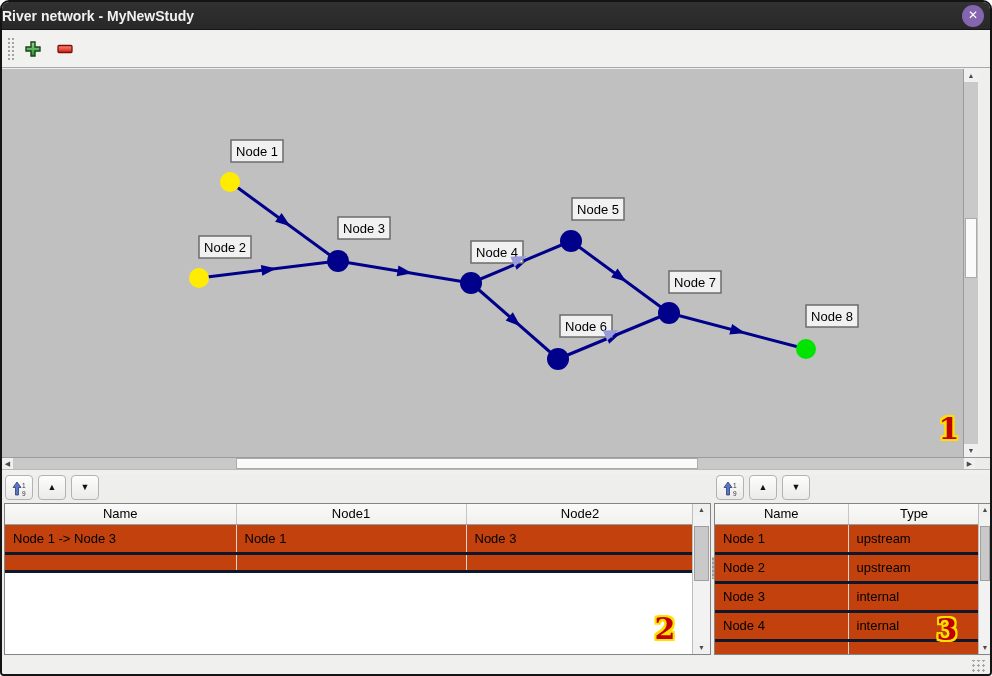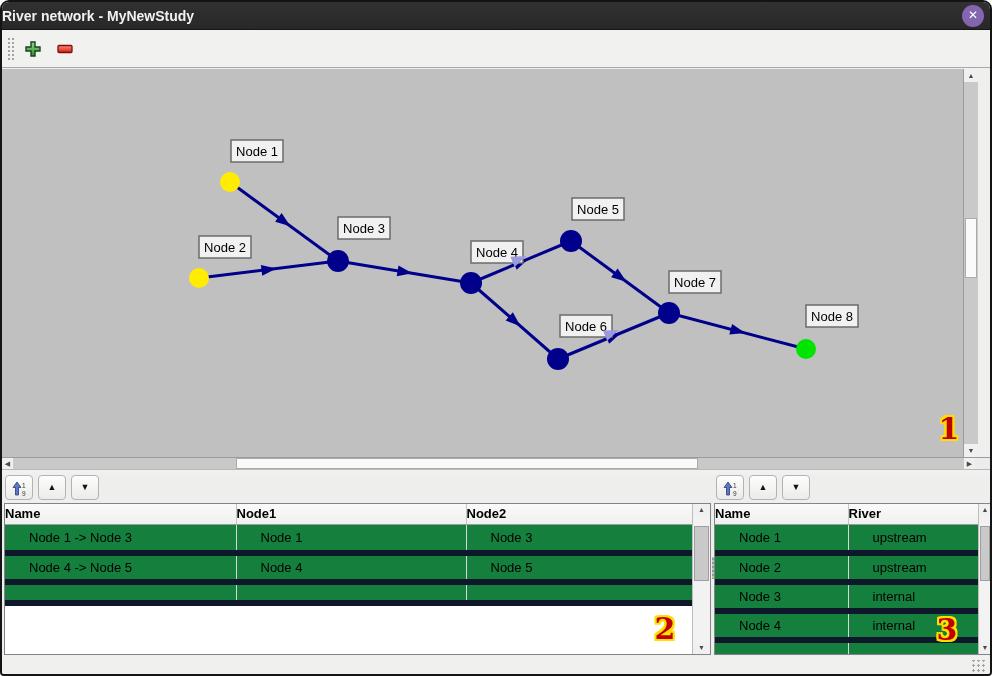--- a/index.html
+++ b/index.html
@@ -42,22 +42,22 @@
     background-image:radial-gradient(#9a9a9a 0.8px, transparent 1px); background-size:4px 2px; }
 
   
   .bottom{ position:absolute; left:0; right:0; top:473px; height:181px; background:#eeeeec; }
   .panel-toolbar{ position:absolute; top:0; height:25px; }
   .pt-btn{ position:absolute; top:0; width:28px; height:25px; border:1px solid #b3b3b1; border-radius:4px; background:linear-gradient(#fdfdfd,#ebebe9); cursor:pointer; font-size:9px; color:#111; text-align:center; line-height:23px; padding:0; }
   .pt-btn svg{ display:block; margin:3px auto 0; }
 
   .table-wrap{ position:absolute; background:#ffffff; border:1px solid #848484; overflow:hidden; }
   table.grid{ border-collapse:collapse; table-layout:fixed; font-size:13px; color:#000; }
-  table.grid th{ height:20px; font-weight:bold; text-align:left; background:linear-gradient(#fafafa,#f0f0ee); border-right:1px solid #c6c6c6; border-bottom:1px solid #9c9c9c; }
-  table.grid td{ height:29px; background:#15803d; border-right:1px solid #d6d6d6; border-bottom:6px solid #0f172a; padding-left:24px; overflow:hidden; white-space:nowrap; }
+  table.grid th{ height:20px; font-weight:normal; text-align:center; background:linear-gradient(#fafafa,#f0f0ee); border-right:1px solid #c6c6c6; border-bottom:1px solid #9c9c9c; }
+  table.grid td{ height:29px; background:#c2410c; border-right:1px solid #d6d6d6; border-bottom:3px solid #0f172a; padding-left:8px; overflow:hidden; white-space:nowrap; }
   table.grid tr.partial td{ height:11px; }
 
   .table-vscroll{ position:absolute; top:0; bottom:0; background:#f2f2f2; border-left:1px solid #bdbdbd; }
   .table-vscroll .sb-btn{ height:12px; line-height:12px; }
   .table-vscroll .sb-thumb{ position:absolute; left:1px; right:1px; top:22px; height:55px; background:#c9c9c9; border:1px solid #9f9f9f; }
 
   .vsplitter{ position:absolute; left:709px; top:473px; width:4px; height:180px; cursor:col-resize; }
   .vsplitter .dots{ position:absolute; left:1px; top:82px; width:2px; height:22px;
     background-image:radial-gradient(#9a9a9a 0.8px, transparent 1px); background-size:2px 4px; }
 
@@ -213,25 +213,20 @@
               <th>Node1</th>
               <th>Node2</th>
             </tr>
           </thead>
           <tbody>
             <tr>
               <td>Node 1 -&gt; Node 3</td>
               <td>Node 1</td>
               <td>Node 3</td>
             </tr>
-            <tr>
-              <td>Node 4 -&gt; Node 5</td>
-              <td>Node 4</td>
-              <td>Node 5</td>
-            </tr>
             <tr class="partial">
               <td>&nbsp;</td>
               <td>&nbsp;</td>
               <td>&nbsp;</td>
             </tr>
           </tbody>
         </table>
       <div class="table-vscroll" style="right:0; width:18px">
         <div class="sb-btn up">▲</div>
         <div class="sb-thumb"></div>
@@ -252,21 +247,21 @@
     </div>
     <div class="table-wrap" style="left:712px; top:28px; width:278px; height:152px">
       <table class="grid" id="nodes-table" style="width:265px">
         <colgroup>
             <col style="width:133px">
             <col style="width:132px">
           </colgroup>
       <thead>
             <tr>
               <th>Name</th>
-              <th>River</th>
+              <th>Type</th>
             </tr>
           </thead>
           <tbody>
             <tr>
               <td>Node 1</td>
               <td>upstream</td>
             </tr>
             <tr>
               <td>Node 2</td>
               <td>upstream</td>

